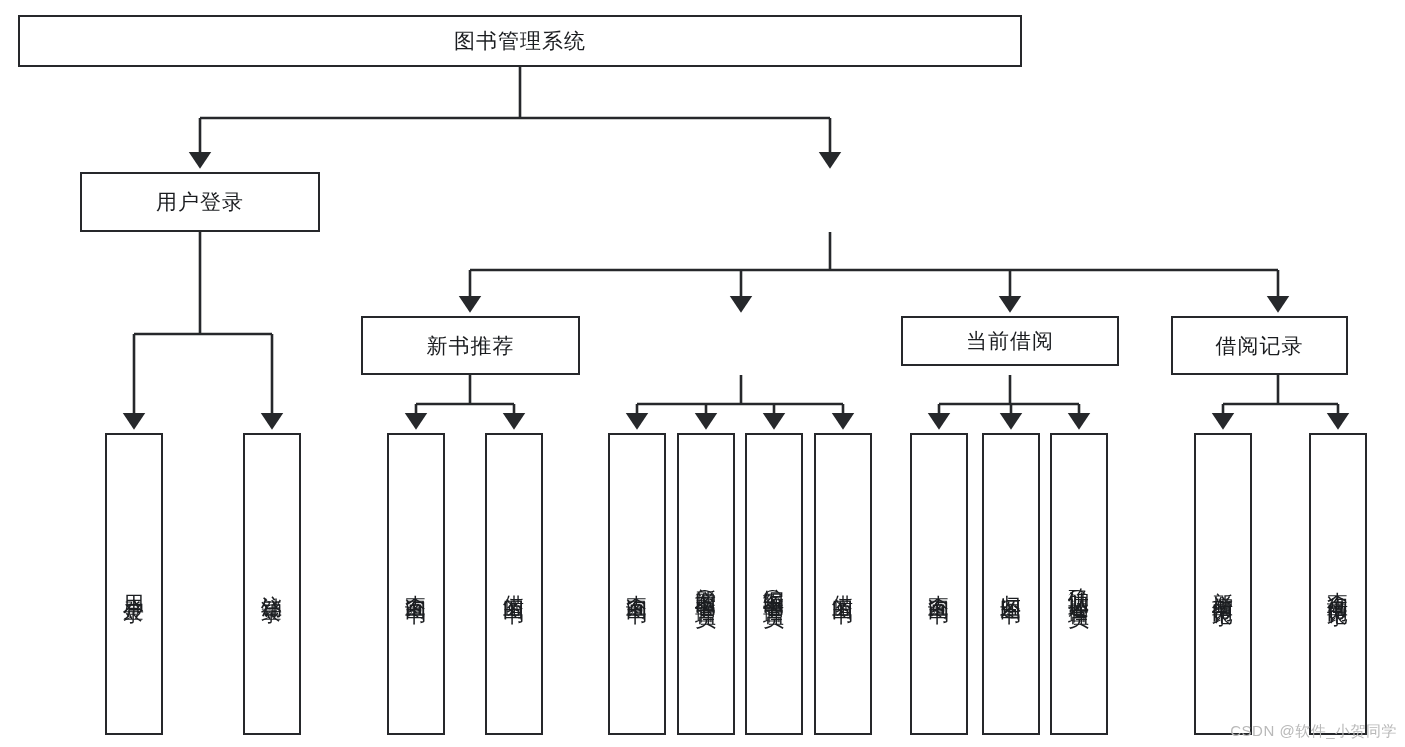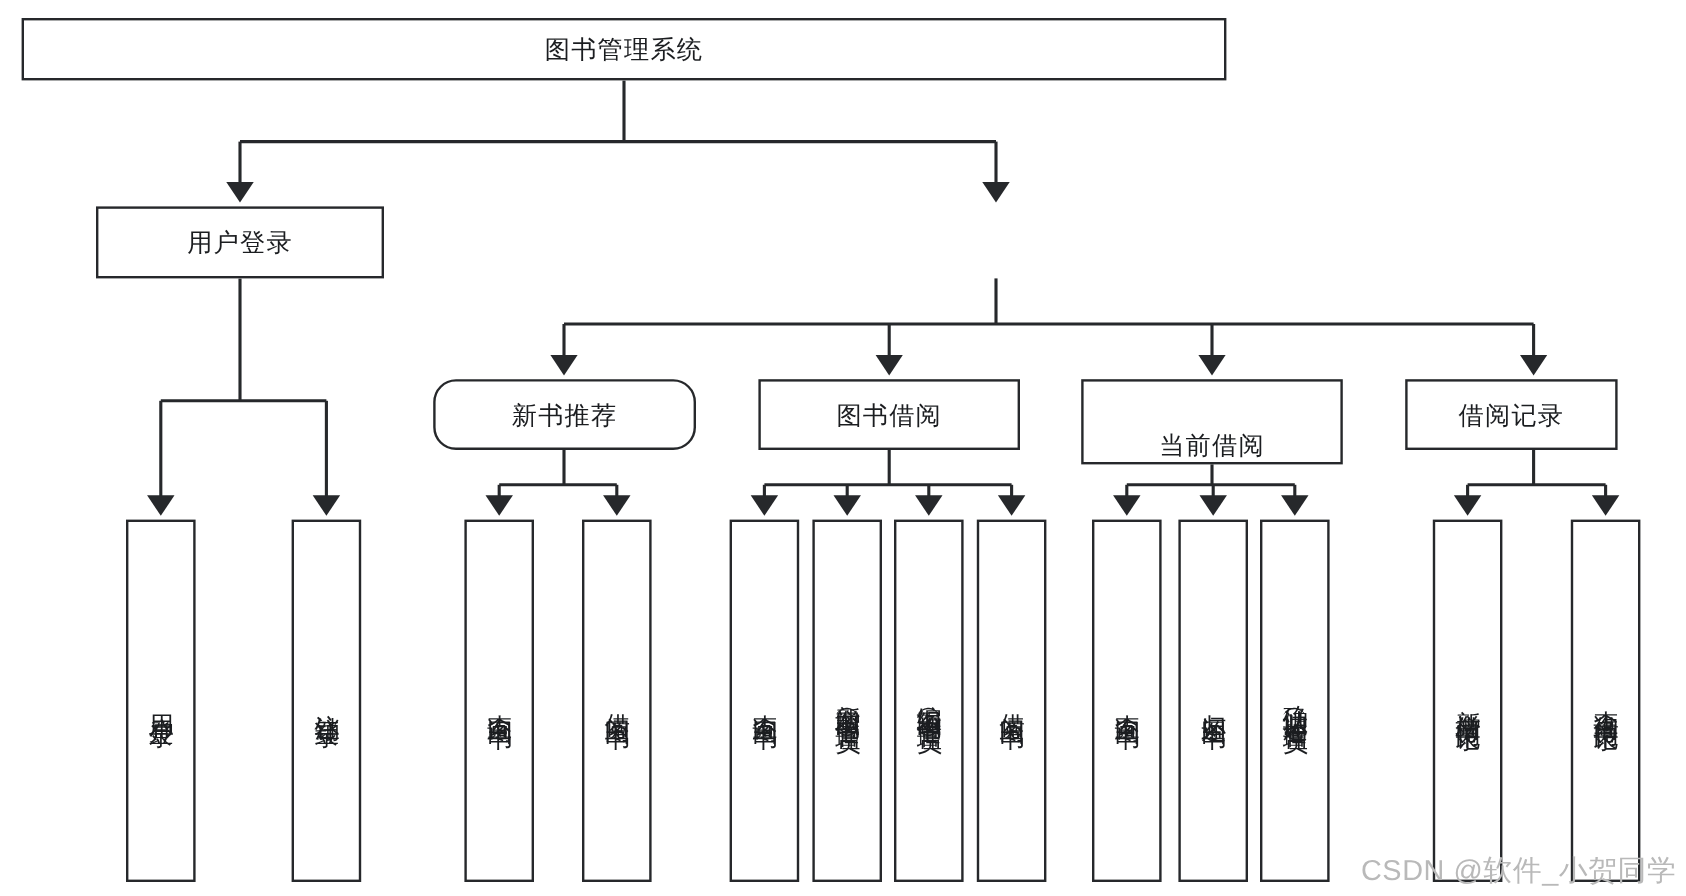--- a/index.html
+++ b/index.html
@@ -50,21 +50,21 @@
   .node.vert .vtext {
     writing-mode: vertical-rl;
     text-orientation: upright;
     display: block;
     white-space: nowrap;
   }
   .watermark {
     position: absolute;
     right: 8px;
     bottom: 6px;
-    font-size: 24px;
+    font-size: 15px;
     color: #b9b9b9;
     letter-spacing: 0.5px;
     white-space: nowrap;
   }
 </style>
 </head>
 <body>
 
 <div id="canvas">
 
@@ -122,27 +122,24 @@
   </svg>
 
   <div class="node horiz" style="left:18px; top:15px; width:1004px; height:52px;">
     <span>图书管理系统</span>
   </div>
 
   <div class="node horiz" style="left:80px; top:172px; width:240px; height:60px;">
     <span>用户登录</span>
   </div>
 
-  <div class="node horiz" style="left:361px; top:316px; width:219px; height:59px;border-radius:19px;">
+  <div class="node horiz" style="left:361px; top:316px; width:219px; height:59px;">
     <span>新书推荐</span>
   </div>
-  <div class="node horiz" style="left:632px; top:316px; width:218px; height:59px;">
-    <span>图书借阅</span>
-  </div>
-  <div class="node horiz" style="left:901px; top:316px; width:218px; height:71px;align-items:flex-end;">
+  <div class="node horiz" style="left:901px; top:316px; width:218px; height:50px;">
     <span>当前借阅</span>
   </div>
   <div class="node horiz" style="left:1171px; top:316px; width:177px; height:59px;">
     <span>借阅记录</span>
   </div>
 
   <div class="node vert" style="left:105px; top:433px; width:58px; height:302px;">
     <span class="vtext">用户登录</span>
   </div>
   <div class="node vert" style="left:243px; top:433px; width:58px; height:302px;">

